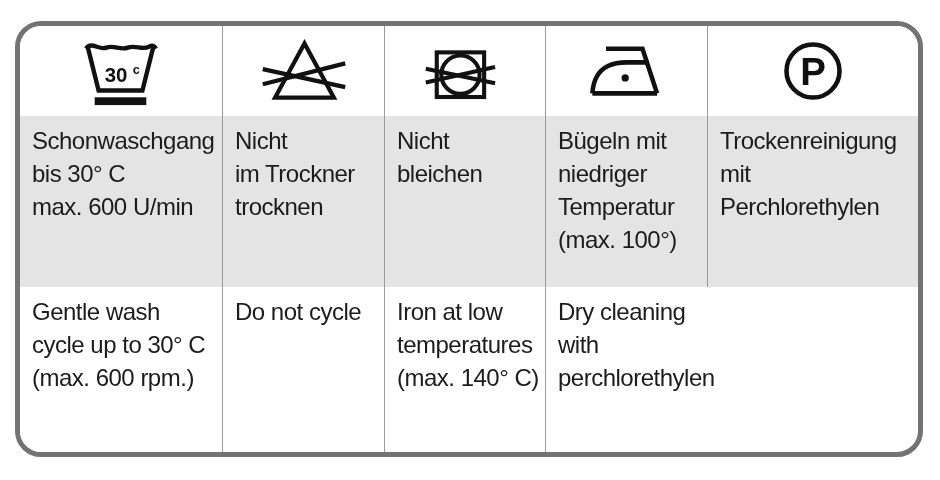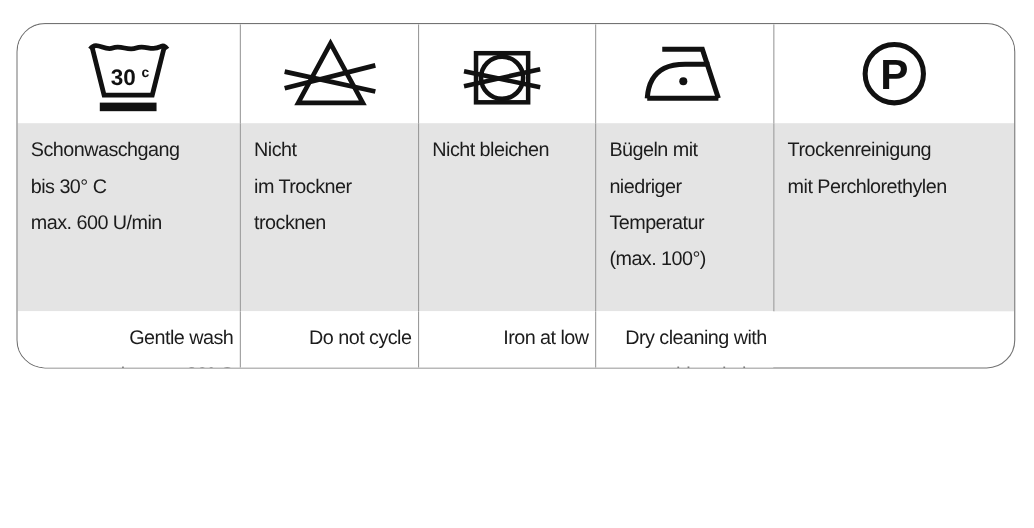--- a/index.html
+++ b/index.html
@@ -8,23 +8,23 @@
     width: 940px;
     height: 480px;
     background: #ffffff;
     font-family: "Liberation Sans", sans-serif;
   }
   .care-label-card {
     position: absolute;
     left: 15px;
     top: 21px;
     width: 908px;
-    height: 314px;
+    height: 436px;
     box-sizing: border-box;
-    border: 1px solid #737373;
+    border: 5px solid #737373;
     border-radius: 26px;
     overflow: hidden;
     background: #ffffff;
   }
   .grid {
     display: grid;
     width: 100%;
     height: 100%;
     grid-template-columns: 202px 162px 161px 162px 1fr;
     grid-template-rows: 90px 171px 1fr;
@@ -39,25 +39,24 @@
     display: flex;
     align-items: center;
     justify-content: center;
     background: #ffffff;
   }
   .de-cell {
     background: #e4e4e4;
   }
   .en-cell {
     background: #ffffff;
-    text-align: right;
   }
   .cell-text {
     white-space: pre-line;
-    font-size: 18px;
+    font-size: 24px;
     line-height: 33px;
     letter-spacing: -0.5px;
     color: #1c1c1c;
     padding: 8px 6px 0 12px;
   }
   .icon-svg {
     display: block;
   }
   .icon-svg .stroke {
     fill: none;

